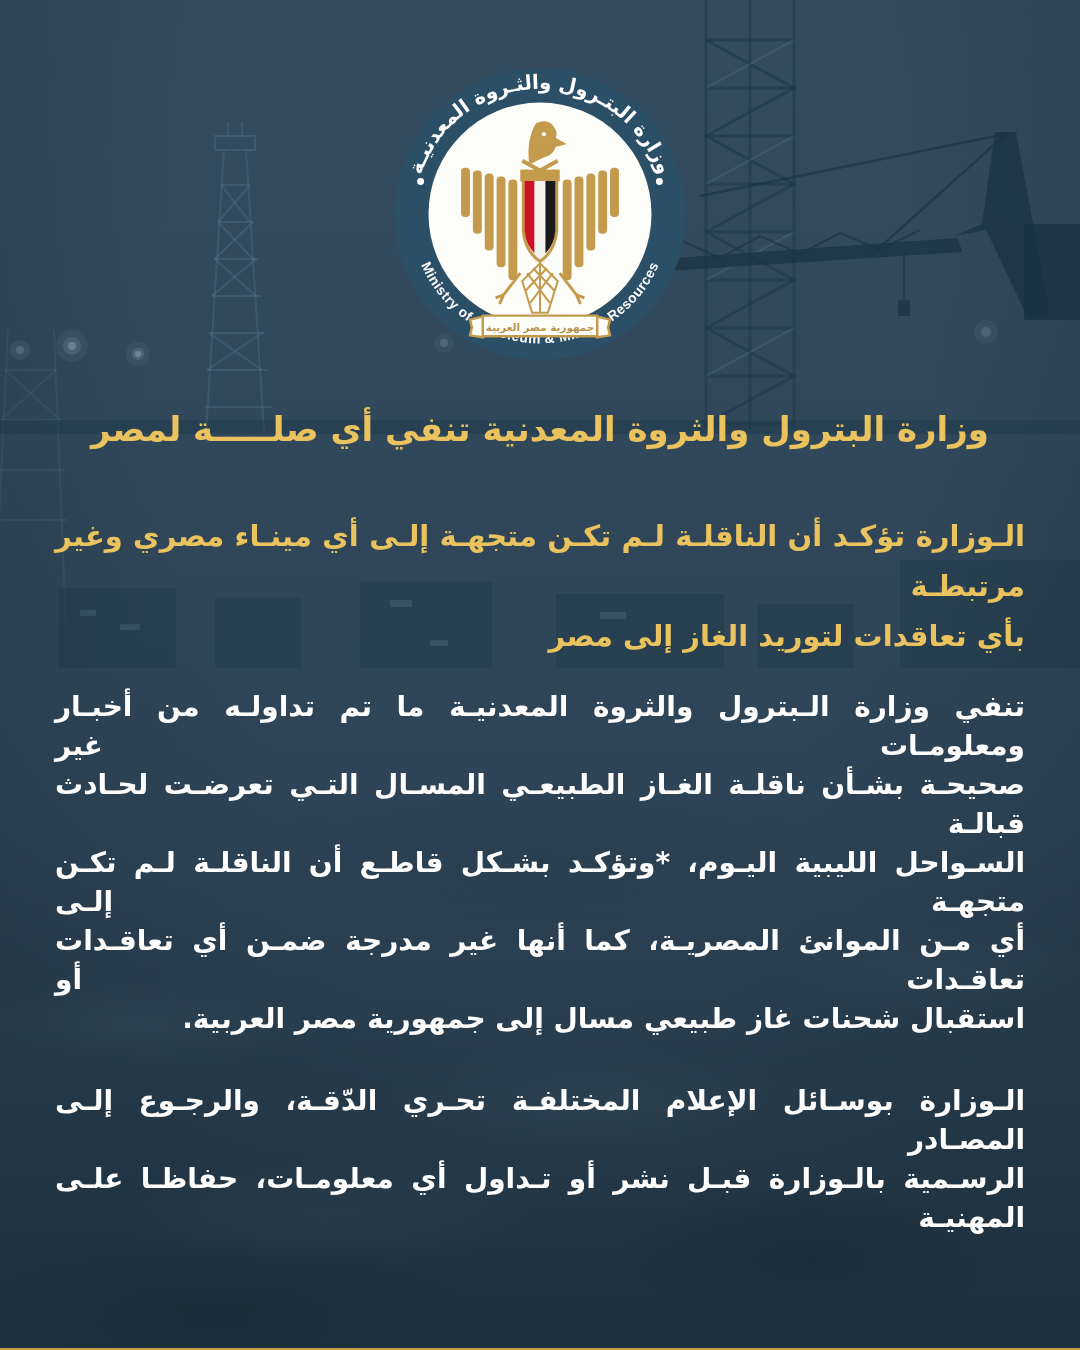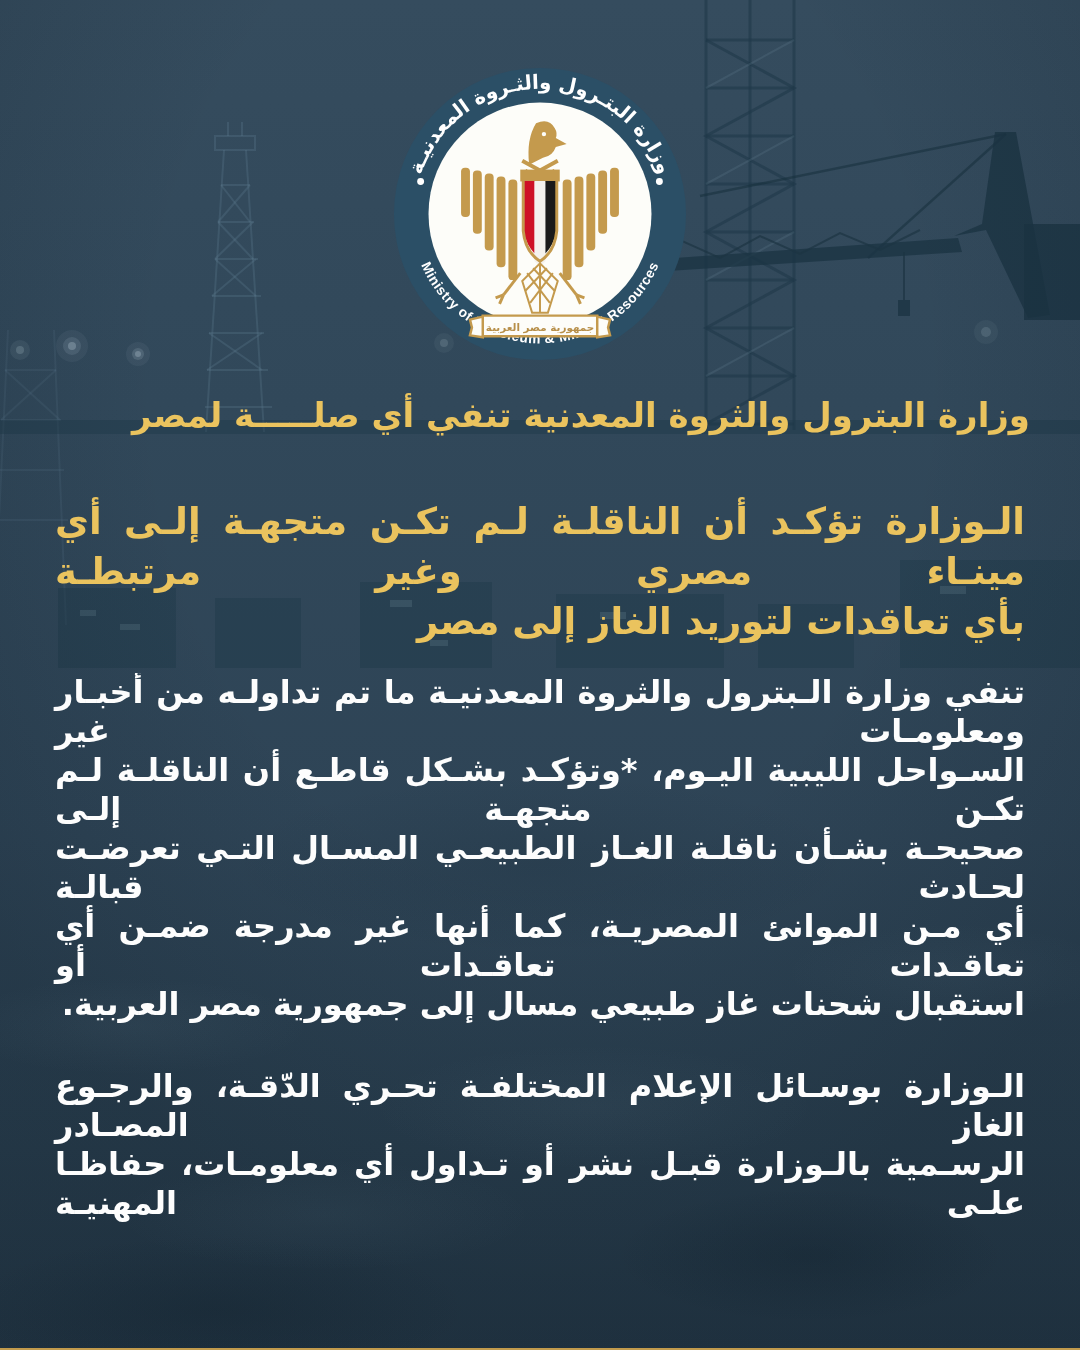--- a/index.html
+++ b/index.html
@@ -17,30 +17,30 @@
       radial-gradient(ellipse 240px 70px at 88% 72%, rgba(140,170,185,.045), transparent 70%),
       radial-gradient(ellipse 300px 80px at 30% 90%, rgba(150,180,195,.05), transparent 70%),
       radial-gradient(ellipse 260px 90px at 75% 93%, rgba(8,22,32,.22), transparent 75%),
       radial-gradient(ellipse 340px 100px at 20% 97%, rgba(8,22,32,.2), transparent 75%),
       radial-gradient(ellipse 420px 120px at 50% 64%, rgba(10,26,36,.12), transparent 75%),
       radial-gradient(ellipse 700px 900px at 50% 28%, transparent 55%, rgba(10,22,32,.18) 100%);
   }
   .content{position:relative;width:100%;height:100%;}
   .logo-wrap{width:296px;height:296px;margin:66px auto 0;}
   .headline{
-    margin-top:26px;padding:0 50px;direction:rtl;text-align:right;
+    margin-top:40px;padding:0 50px;direction:rtl;text-align:center;
     color:#eac35e;font-weight:bold;font-size:34px;line-height:55px;
   }
   .subheadline{
     margin-top:54px;padding:0 55px;direction:rtl;overflow:hidden;
-    color:#eac35e;font-weight:bold;font-size:37px;line-height:50px;
+    color:#eac35e;font-weight:bold;font-size:29px;line-height:50px;
   }
   .para{
     padding:0 55px;direction:rtl;overflow:hidden;
-    color:#fdfdfd;font-weight:bold;font-size:32px;line-height:39px;
+    color:#fdfdfd;font-weight:bold;font-size:28px;line-height:39px;
   }
   .para-1{margin-top:26px;}
   .para-2{margin-top:43px;}
   .just{text-align:justify;text-align-last:justify;}
   .endline{text-align:right;}
   .centerline{}
   .footer{
     position:absolute;left:0;right:0;bottom:0;height:68px;background:#c29b4d;
     display:flex;align-items:center;justify-content:center;
   }
@@ -235,28 +235,28 @@
       <div>وزارة البترول والثروة المعدنية تنفي أي صلـــــة لمصر</div>
     </div>
 
     <div class="subheadline">
       <div class="just">الـوزارة تؤكـد أن الناقلـة لـم تكـن متجهـة إلـى أي مينـاء مصري وغير مرتبطـة</div>
       <div class="centerline">بأي تعاقدات لتوريد الغاز إلى مصر</div>
     </div>
 
     <div class="para para-1">
       <div class="just">تنفي وزارة الـبترول والثروة المعدنيـة ما تم تداولـه من أخبـار ومعلومـات غير</div>
+      <div class="just">صحيحـة بشـأن ناقلـة الغـاز الطبيعـي المسـال التـي تعرضـت لحـادث قبالـة</div>
       <div class="just">السـواحل الليبية اليـوم، *وتؤكـد بشـكل قاطـع أن الناقلـة لـم تكـن متجهـة إلـى</div>
-      <div class="just">صحيحـة بشـأن ناقلـة الغـاز الطبيعـي المسـال التـي تعرضـت لحـادث قبالـة</div>
       <div class="just">أي مـن الموانئ المصريـة، كما أنها غير مدرجة ضمـن أي تعاقـدات تعاقـدات أو</div>
       <div class="endline">استقبال شحنات غاز طبيعي مسال إلى جمهورية مصر العربية.</div>
     </div>
 
     <div class="para para-2">
-      <div class="just">الـوزارة بوسـائل الإعلام المختلفـة تحـري الدّقـة، والرجـوع الغاز المصـادر</div>
+      <div class="just">الـوزارة بوسـائل الإعلام المختلفـة تحـري الدّقـة، والرجـوع إلـى المصـادر</div>
       <div class="just">الرسـمية بالـوزارة قبـل نشر أو تـداول أي معلومـات، حفاظـا علـى المهنيـة</div>
 
     </div>
 
     <div class="footer">
       
     </div>
 
   </div>
 </div>

